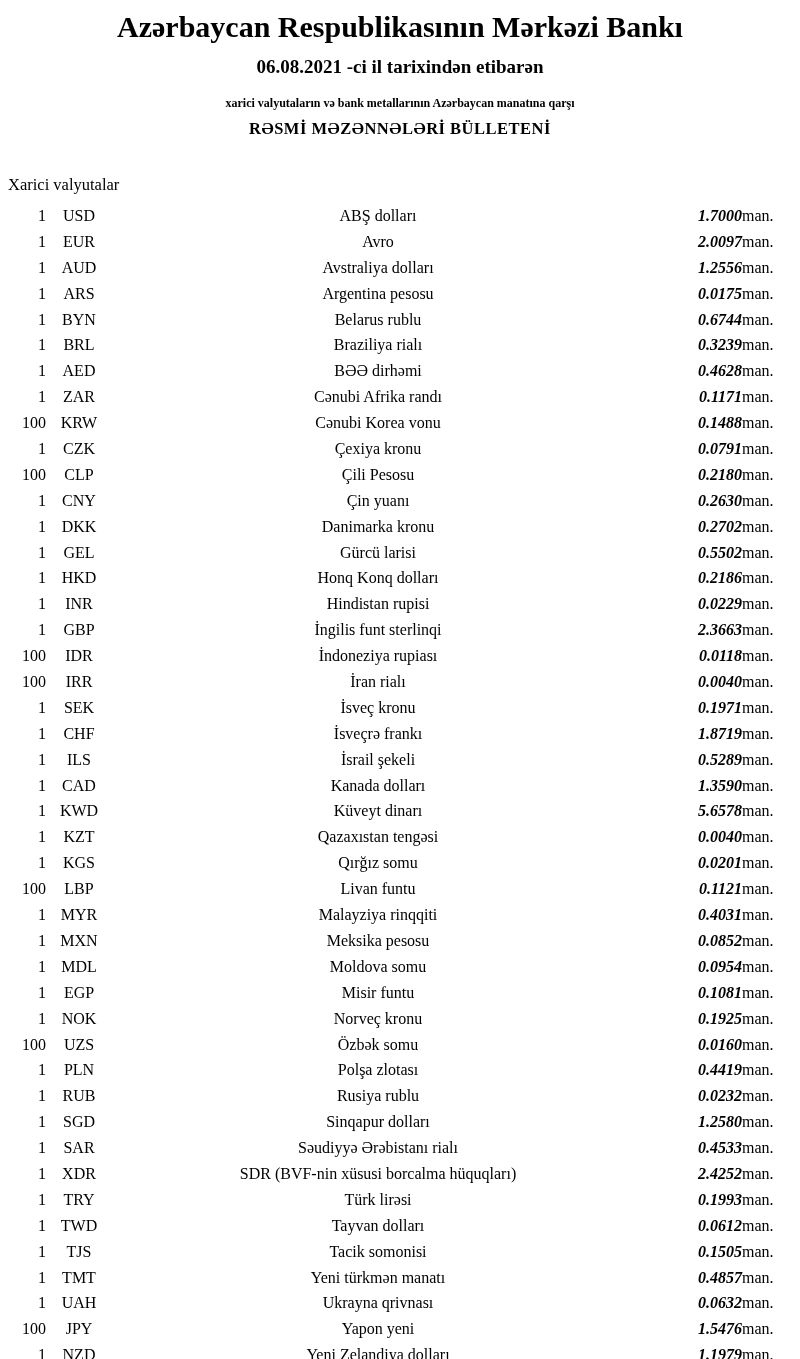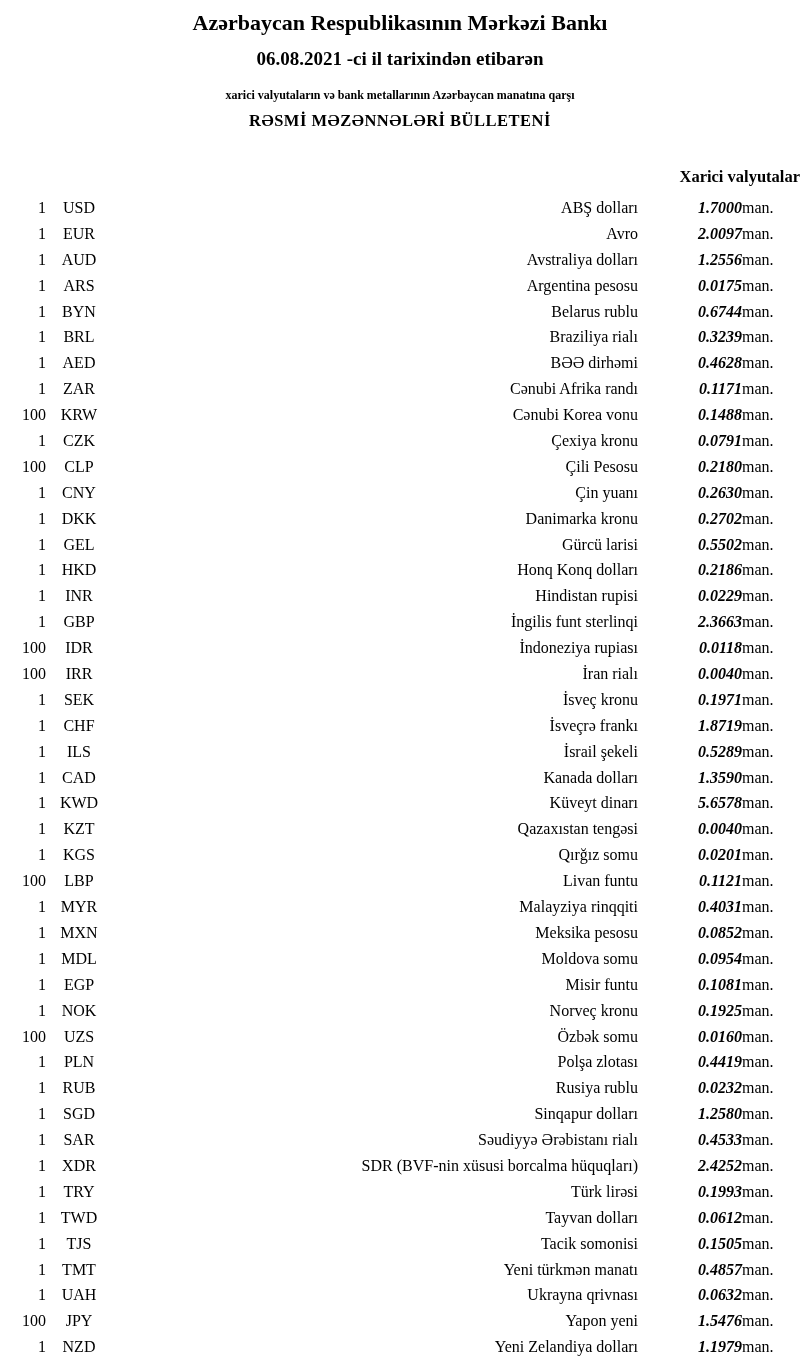--- a/index.html
+++ b/index.html
@@ -10,65 +10,66 @@
     color: #000000;
   }
   .page {
     width: 800px;
     min-height: 1359px;
     padding-top: 10px;
     background: #ffffff;
   }
   .doc-header { text-align: center; }
   .bank-name {
-    font-size: 22px;
+    font-size: 30px;
     font-weight: bold;
     margin-bottom: 12px;
   }
   .date-line {
     font-size: 19px;
     font-weight: bold;
     margin-bottom: 18px;
   }
   .subject-line {
     font-size: 12px;
     font-weight: bold;
     margin-bottom: 8px;
   }
   .bulletin-title {
     font-size: 16.5px;
     font-weight: bold;
     letter-spacing: 0.5px;
   }
   .section-title {
-    text-align: right;
+    text-align: left;
     font-size: 16.5px;
-    font-weight: bold;
+    font-weight: normal;
     margin-top: 36px;
     margin-bottom: 12px;
+    margin-left: 8px;
   }
   .rates-table {
     width: 100%;
   }
   .rate-row {
     display: grid;
     grid-template-columns: 48px 62px 1fr 104px 58px;
     align-items: baseline;
     height: 25.9px;
     font-size: 16px;
   }
   .col-qty {
     text-align: right;
     padding-right: 2px;
   }
   .col-code {
     text-align: center;
   }
   .col-name {
-    text-align: right;
+    text-align: center;
     padding-left: 8px;
   }
   .col-rate {
     text-align: right;
     font-weight: bold;
     font-style: italic;
   }
   .col-unit {
     text-align: left;
     padding-left: 0;

